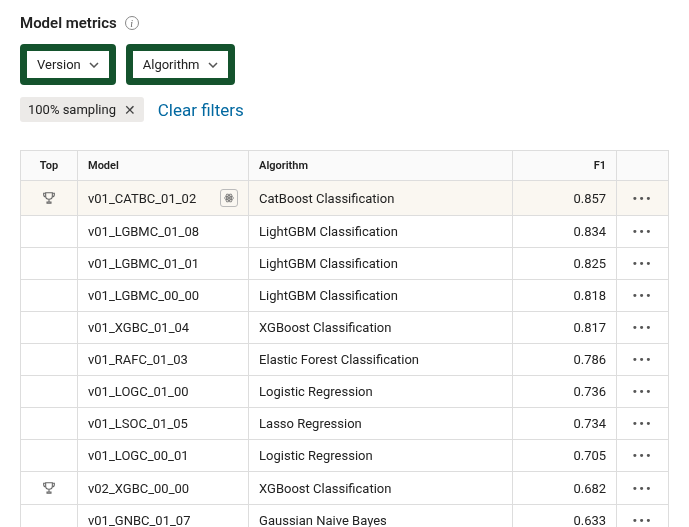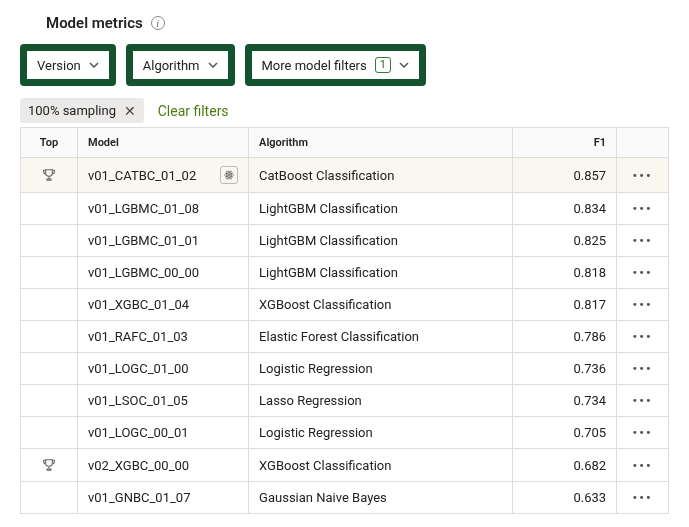--- a/index.html
+++ b/index.html
@@ -1,28 +1,28 @@
 <!DOCTYPE html>
 <html><head>
   <meta charset="utf-8">
   <style>
     * { box-sizing: border-box; margin: 0; padding: 0; }
     body { font-family: -apple-system, BlinkMacSystemFont, "Segoe UI", Roboto, Arial, sans-serif; font-size: 13px; color: #222; background: #fff; padding: 14px 20px; width: 689px; }
     .header { display: flex; align-items: center; gap: 8px; margin-bottom: 12px; }
-    .title { font-size: 15px; font-weight: 600; margin-left: 26px; }
+    .title { font-size: 15px; font-weight: 600; }
     .info-icon { width: 14px; height: 14px; border: 1px solid #888; border-radius: 50%; display: inline-flex; align-items: center; justify-content: center; font-size: 10px; font-style: italic; font-family: serif; color: #666; }
     .filters { display: flex; gap: 10px; margin-bottom: 12px; }
     .dropdown { border: 7px solid #14532d; border-radius: 4px; padding: 6px 10px; display: flex; align-items: center; gap: 8px; background: #fff; cursor: pointer; font-size: 13px; }
     .chev { display: inline-block; }
     .chev svg { display: block; }
     .count-badge { border: 1px solid #3a7a3a; color: #2a6a2a; border-radius: 3px; padding: 0 4px; font-size: 11px; min-width: 14px; text-align: center; line-height: 14px; }
-    .chips { display: flex; align-items: center; gap: 14px; margin-bottom: 4px; }
+    .chips { display: flex; align-items: center; gap: 14px; margin-bottom: 28px; }
     .chip { background: #eceae8; border-radius: 3px; padding: 5px 8px; display: flex; align-items: center; gap: 8px; font-size: 13px; }
     .chip .x { cursor: pointer; color: #444; font-size: 14px; line-height: 1; }
-    .clear { color: #4d7c0f; font-size: 14px; cursor: pointer; }
+    .clear { color: #0369a1; font-size: 17px; cursor: pointer; }
     table { border-collapse: collapse; width: 100%; }
     th, td { border: 1px solid #ddd; padding: 8px 10px; text-align: left; vertical-align: middle; }
     th { background: #fafafa; font-weight: 600; font-size: 11px; }
     .col-top { width: 55px; text-align: center; }
     .col-model { width: 165px; }
     .col-algo { width: 255px; }
     .col-f1 { width: 100px; text-align: right; }
     .col-act { width: 50px; text-align: center; }
     td.col-f1 { text-align: right; }
     td.col-top { text-align: center; }
@@ -52,29 +52,20 @@
       </span>
   </div>
   <div class="dropdown">
     <span>Algorithm</span>
     <span class="chev">
         <svg width="10" height="6" viewBox="0 0 10 6">
           <path d="M1 1 L5 5 L9 1" stroke="#555" stroke-width="1.5" fill="none"></path>
         </svg>
       </span>
   </div>
-  <div class="dropdown">
-    <span>More model filters</span>
-    <span class="count-badge">1</span>
-    <span class="chev">
-        <svg width="10" height="6" viewBox="0 0 10 6">
-          <path d="M1 1 L5 5 L9 1" stroke="#555" stroke-width="1.5" fill="none"></path>
-        </svg>
-      </span>
-  </div>
 </div>
 
 <div class="chips">
   <div class="chip">
     <span>100% sampling</span>
     <span class="x">✕</span>
   </div>
   <span class="clear">Clear filters</span>
 </div>
 

